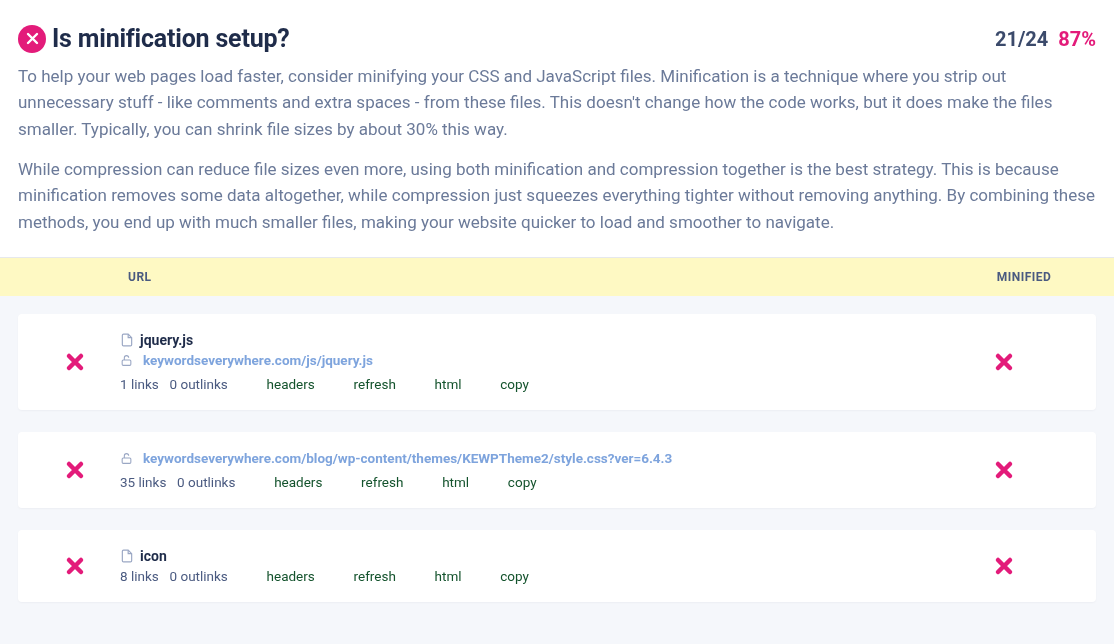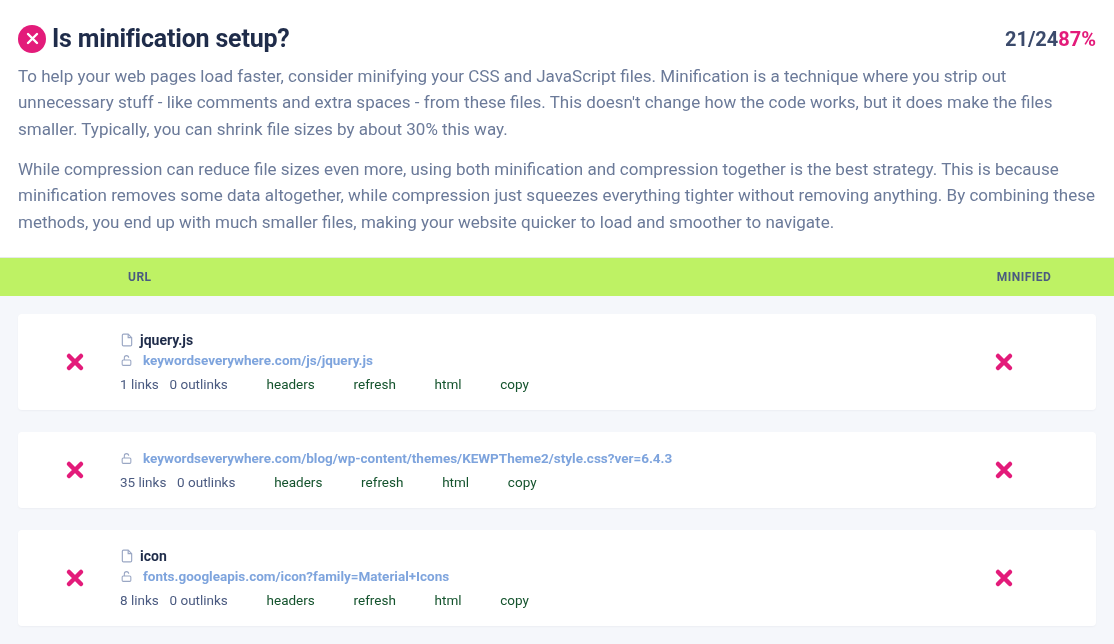--- a/index.html
+++ b/index.html
@@ -40,37 +40,37 @@
   .status-circle svg { width: 15px; height: 15px; }
   .page-title {
     font-size: 25px;
     font-weight: 700;
     color: #1f2c4a;
     letter-spacing: -0.2px;
   }
   .score {
     display: flex;
     align-items: baseline;
-    gap: 0;
+    gap: 10px;
     font-weight: 700;
     font-size: 20px;
   }
   .score .count { color: #3b4a6b; }
   .score .pct { color: #e31b7a; }
   .desc {
     color: #6b7a99;
     font-size: 17px;
     line-height: 1.55;
     margin-bottom: 14px;
   }
   .desc:last-child { margin-bottom:8px; }
   .table-head {
     display: flex;
     padding: 12px 0 12px 0;
-    background:#bef264;
+    background:#fef9c3;
     gap:8px;
   }
   .th {
     color: #4a5a80;
     font-size: 12px;
     font-weight: 700;
     letter-spacing: 0.5px;
     text-transform: uppercase;
   }
   .th-url { flex: 1; padding-left: 128px; }
@@ -242,27 +242,20 @@
         </svg>
     </div>
     <div class="row-body">
       <div class="fname-line">
         <svg viewBox="0 0 24 24" fill="none" stroke="currentColor" stroke-width="2">
             <path d="M14 2H6a2 2 0 0 0-2 2v16a2 2 0 0 0 2 2h12a2 2 0 0 0 2-2V8z"></path>
             <polyline points="14 2 14 8 20 8"></polyline>
           </svg>
         <span>icon</span>
       </div>
-      <div class="url-line">
-        <svg viewBox="0 0 24 24" fill="none" stroke="currentColor" stroke-width="2">
-            <rect x="4" y="11" width="16" height="10" rx="2"></rect>
-            <path d="M8 11V7a4 4 0 0 1 8 0"></path>
-          </svg>
-        <a href="#">fonts.googleapis.com/icon?family=Material+Icons</a>
-      </div>
       <div class="meta-line">
         <span>8 links</span><span class="sep">&nbsp;</span>
         <span>0 outlinks</span><span class="sep">&nbsp;</span>
         <a class="meta-link">headers</a><span class="sep">&nbsp;</span>
         <a class="meta-link">refresh</a><span class="sep">&nbsp;</span>
         <a class="meta-link">html</a><span class="sep">&nbsp;</span>
         <a class="meta-link">copy</a>
       </div>
     </div>
     <div class="row-min">

